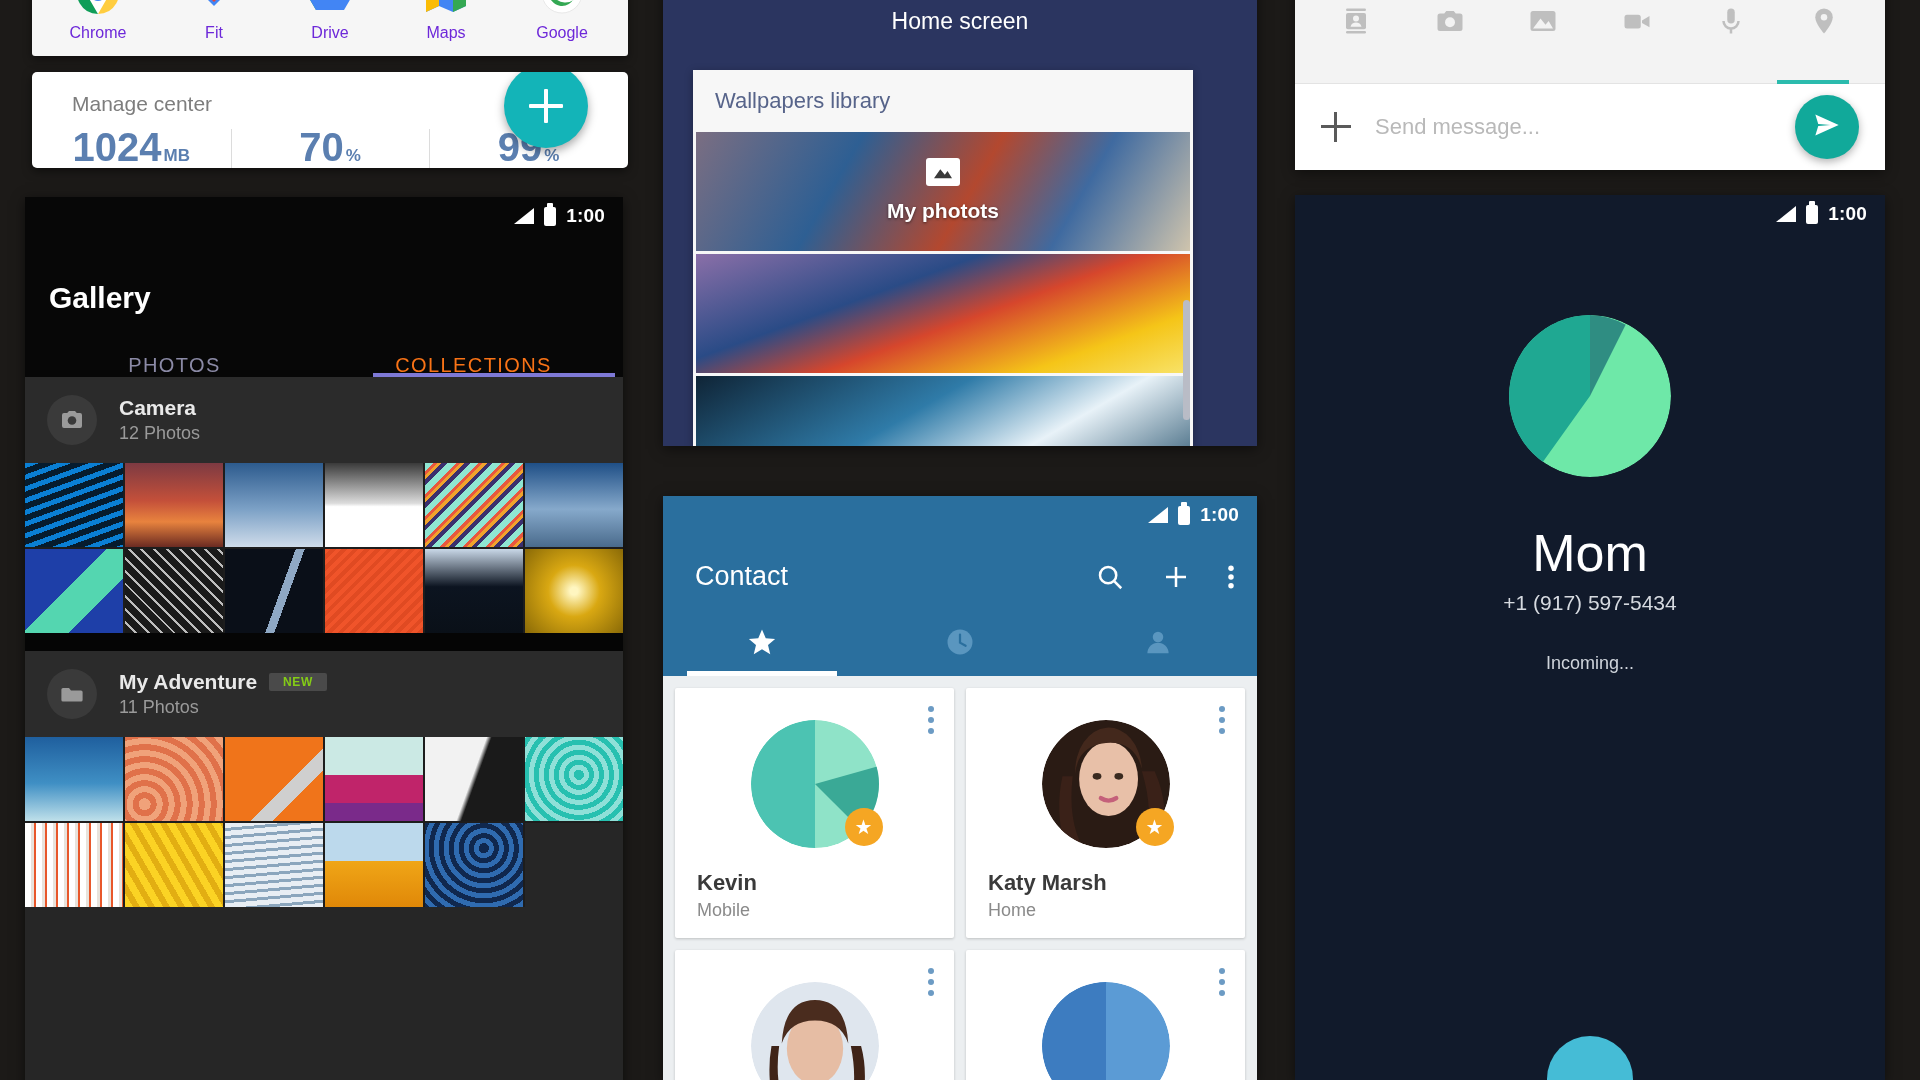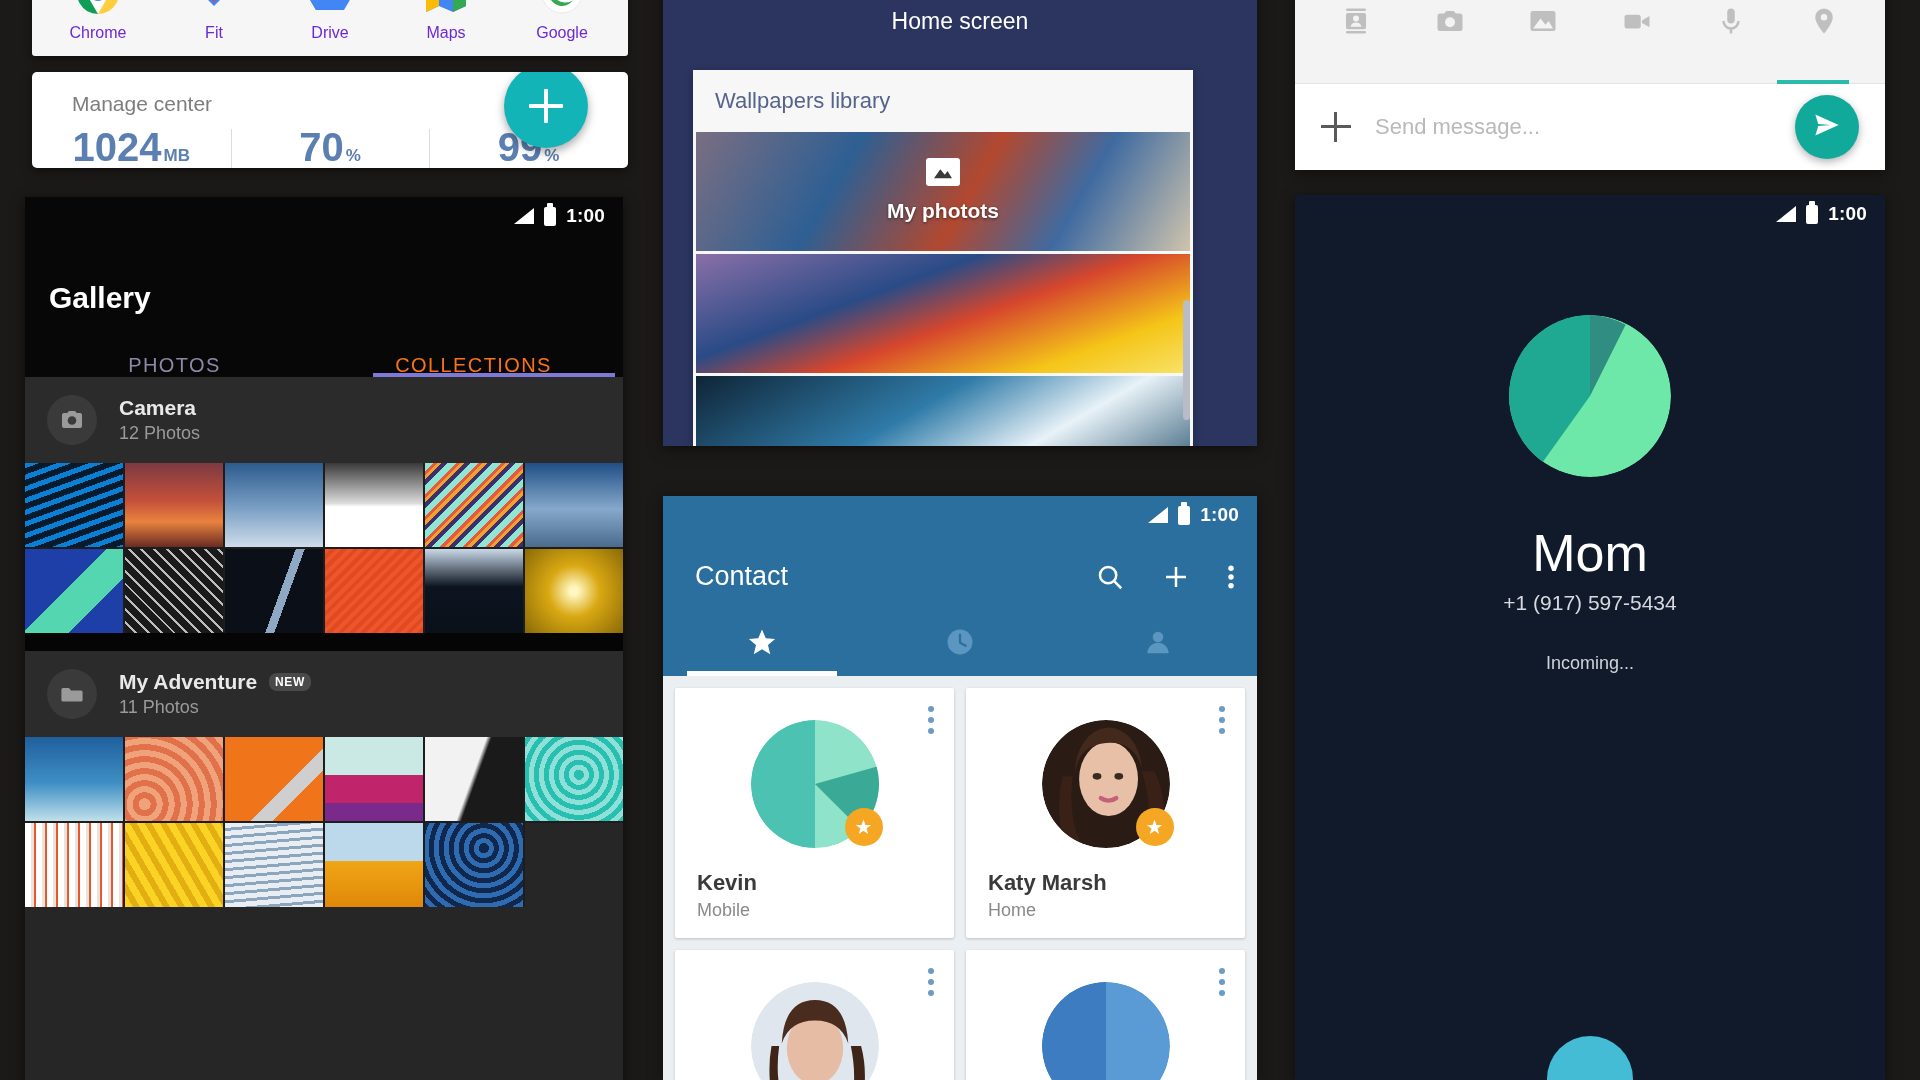--- a/index.html
+++ b/index.html
@@ -63,21 +63,21 @@
   .gal-tab { flex:1; display:flex; align-items:flex-end; justify-content:center;
              font-size:20px; letter-spacing:1.4px; color:#8b8aa6; }
   .gal-tab.active { color:#f97316; }
   .gal-tab.active::after { content:""; position:absolute; bottom:0; height:4px; background:#7e79d6; width:242px; }
   .gal-tab.t2.active::after { right:8px; }
 
   .gal-sec { background:#2b2b2b; }
   .gal-sec-head { display:flex; align-items:center; height:86px; padding-left:22px; gap:22px; }
   .gal-ico { width:50px; height:50px; border-radius:50%; background:#3a3a3a; display:flex; align-items:center; justify-content:center; }
   .gal-sec-title { font-size:21px; color:#e9e9e9; font-weight:bold; display:flex; align-items:center; gap:12px; }
-  .badge-new { font-size:12px; font-weight:bold; color:#ffffff; background:#4a4a4a; border-radius:8px; padding:2px 6px; letter-spacing:.6px; }
+  .badge-new { font-size:12px; font-weight:bold; color:#84cc16; background:#4a4a4a; border-radius:2px; padding:2px 14px; letter-spacing:.6px; }
   .gal-sec-sub { font-size:18px; color:#9a9a9a; margin-top:3px; }
   .thumb-grid { display:grid; grid-template-columns:repeat(6,1fr); gap:2px; background:#1d1d1d; }
   .thumb { height:84px; background-size:cover; }
   .gal-gap { height:18px; background:#050505; }
 
   
   #col-mid { position:absolute; left:663px; top:0; width:594px; height:1080px; }
 
   .card-home {
     position:absolute; left:0; top:-70px; width:594px; height:516px;

